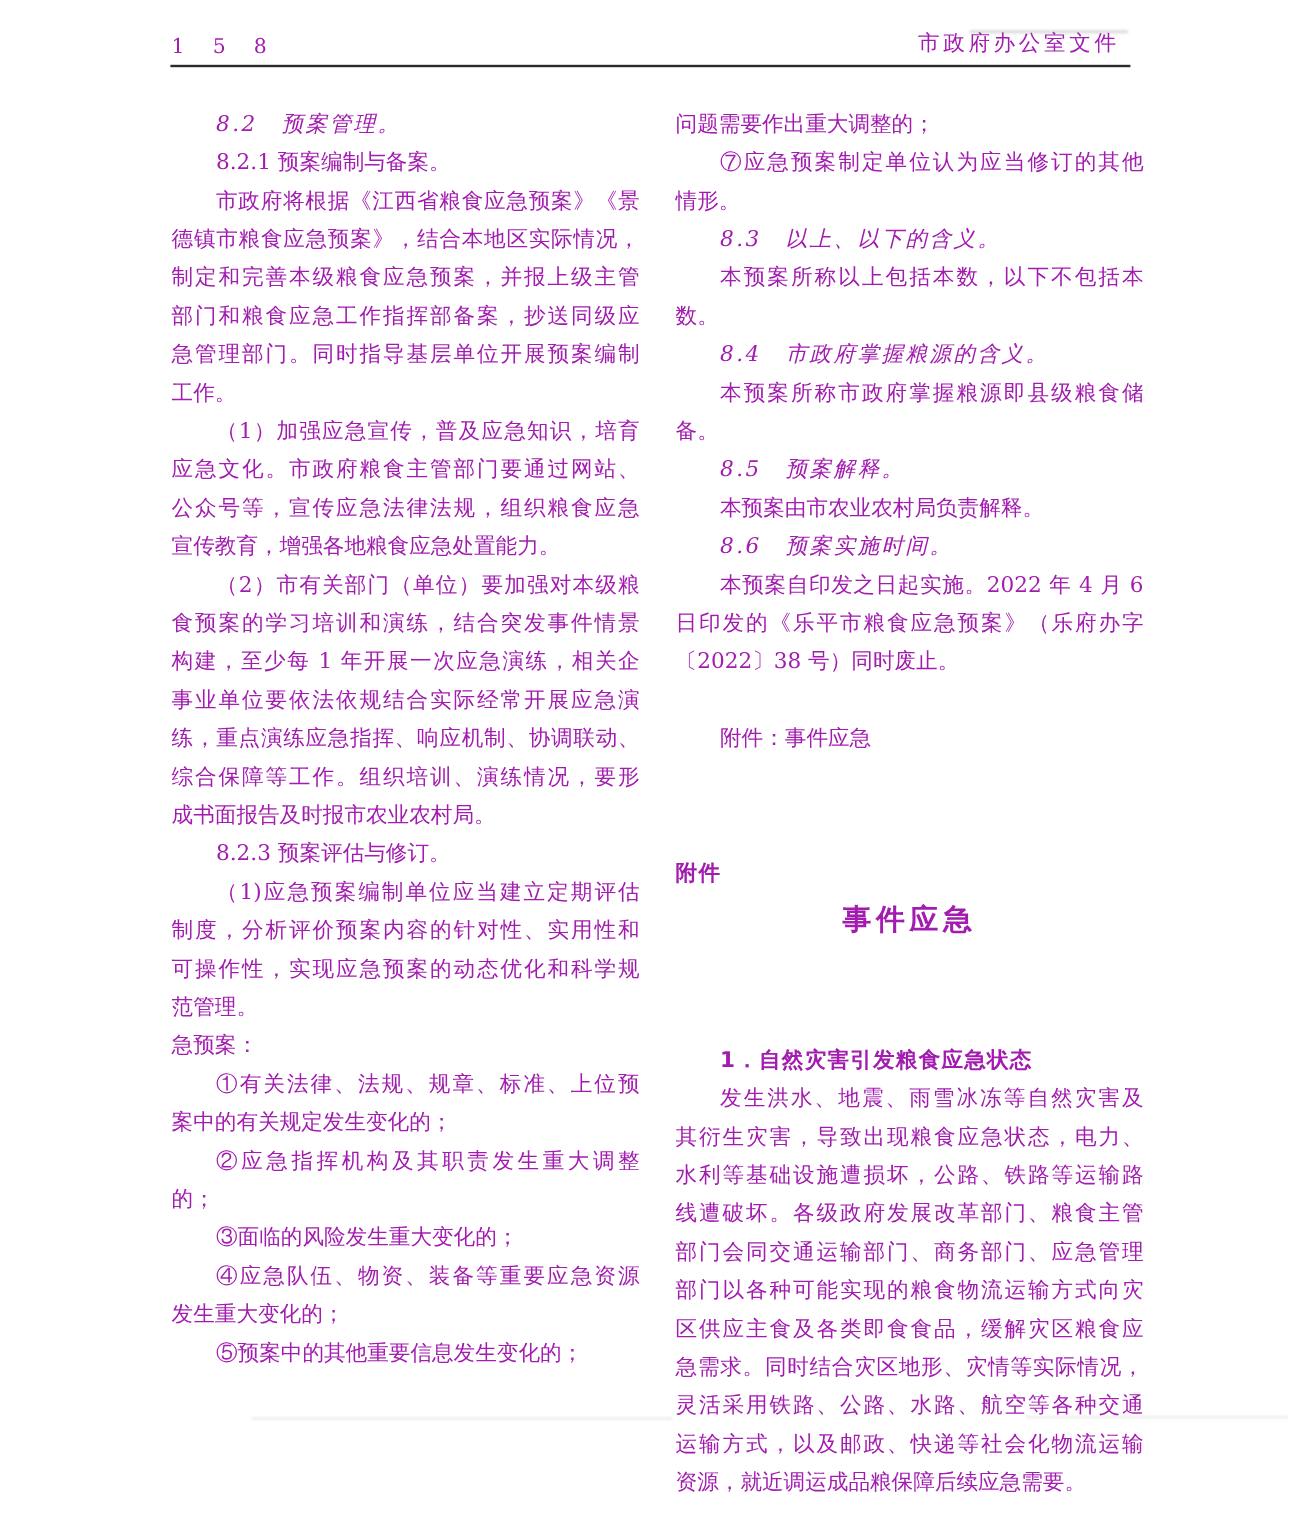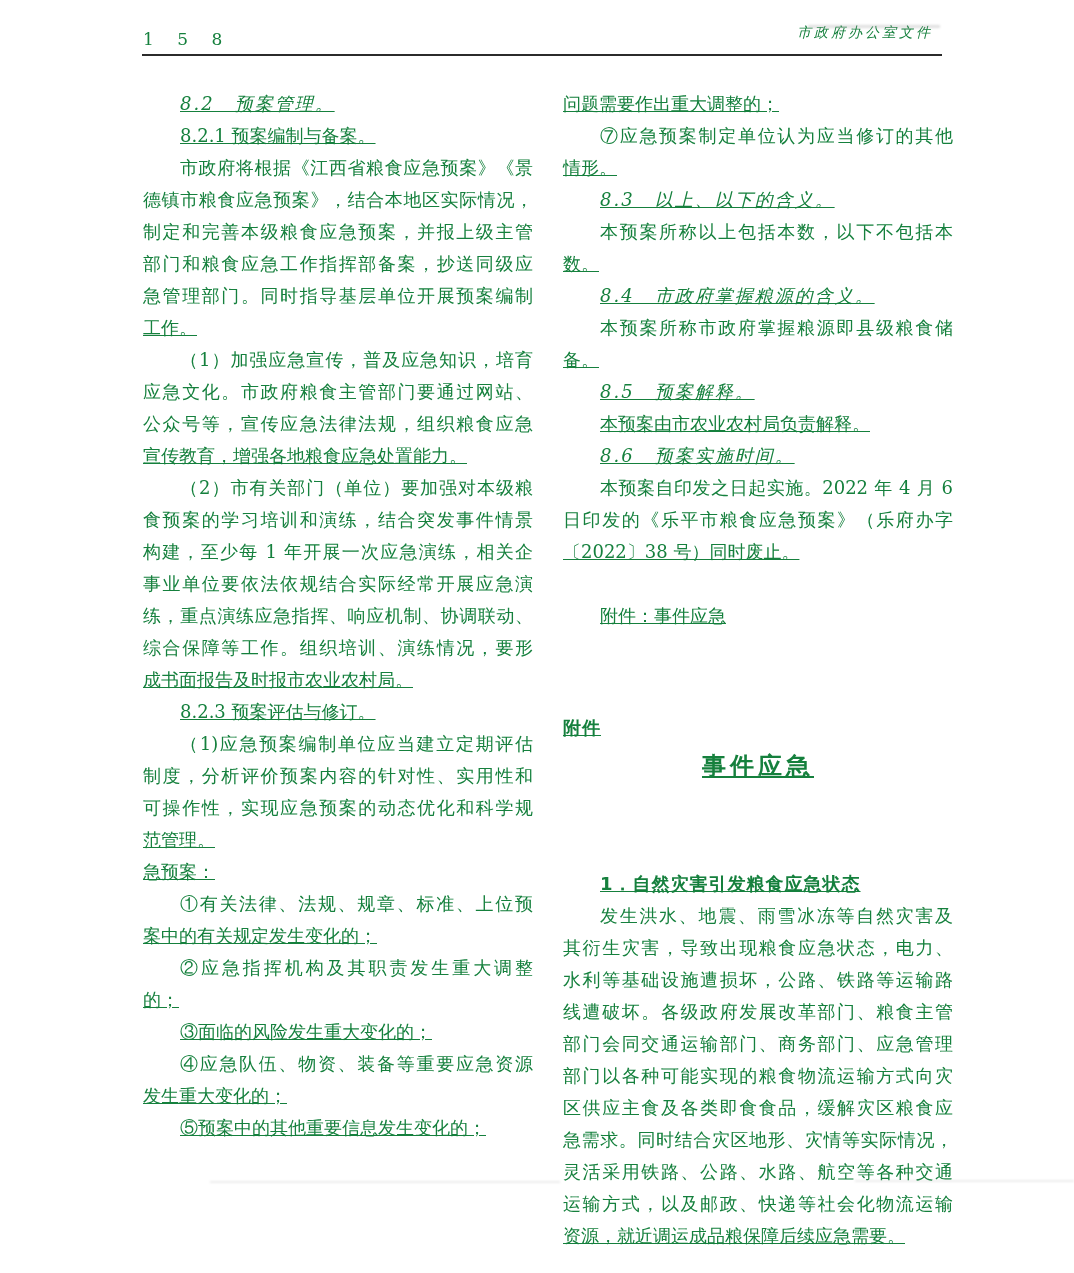--- a/index.html
+++ b/index.html
@@ -1,28 +1,28 @@
 <!DOCTYPE html>
 <html><head>
 <meta charset="utf-8">
 <style>
   html,body { margin:0; padding:0; }
   .page {
     position:relative; width:1074px; height:1273px; background:#ffffff;
-    font-family:"DejaVu Serif","Liberation Serif",serif; color:#15803d; overflow:hidden;
+    font-family:"DejaVu Serif","Liberation Serif",serif; color:#a21caf; overflow:hidden;
   }
   .pagenum  { position:absolute; left:143px; top:29px; font-size:17px; letter-spacing:9px; }
-  .doclabel { position:absolute; right:141px; top:24px; font-size:14px; font-style:italic; letter-spacing:3px; }
+  .doclabel { position:absolute; right:141px; top:24px; font-size:18px; letter-spacing:3px; }
   .rule { position:absolute; left:142px; top:54px; width:800px; height:2px; background:#2b2b2b; }
   .col { position:absolute; top:88px; width:390px; }
   .col-left  { left:143px; }
   .col-right { left:563px; }
   .ln { height:32px; line-height:32px; font-size:18px; white-space:normal; }
   .ln.full { text-align:justify; text-align-last:justify; }
-  .ln.end  { text-align:left;  text-align-last:left;text-decoration:underline; }
+  .ln.end  { text-align:left;  text-align-last:left; }
   .ln.in   { padding-left:37px; }
   .kai { font-style:italic; letter-spacing:2px; }
   .hei { font-family:"DejaVu Sans","Liberation Sans",sans-serif; font-weight:700; letter-spacing:1px;margin-top:48px; }
   .title {
     height:44px; line-height:44px; font-size:24px;
     font-family:"DejaVu Sans","Liberation Sans",sans-serif; font-weight:700; letter-spacing:4px;
     text-align:center !important; text-align-last:center !important; padding-left:0 !important;
   }
   .blank { height:32px; }
   .artifact { position:absolute; background:#9a9a9a; opacity:.30; filter:blur(1px); pointer-events:none; }

